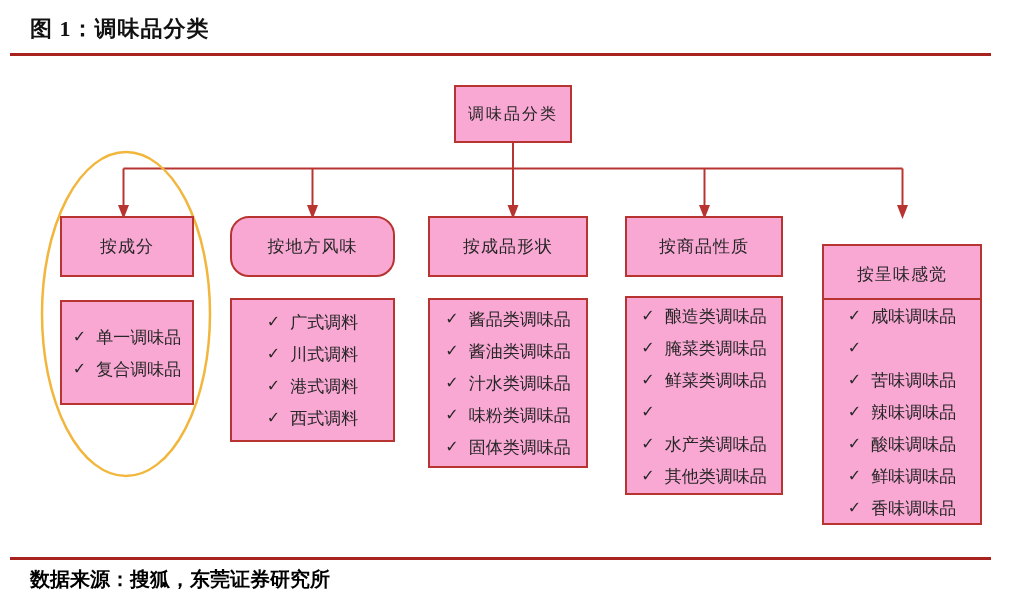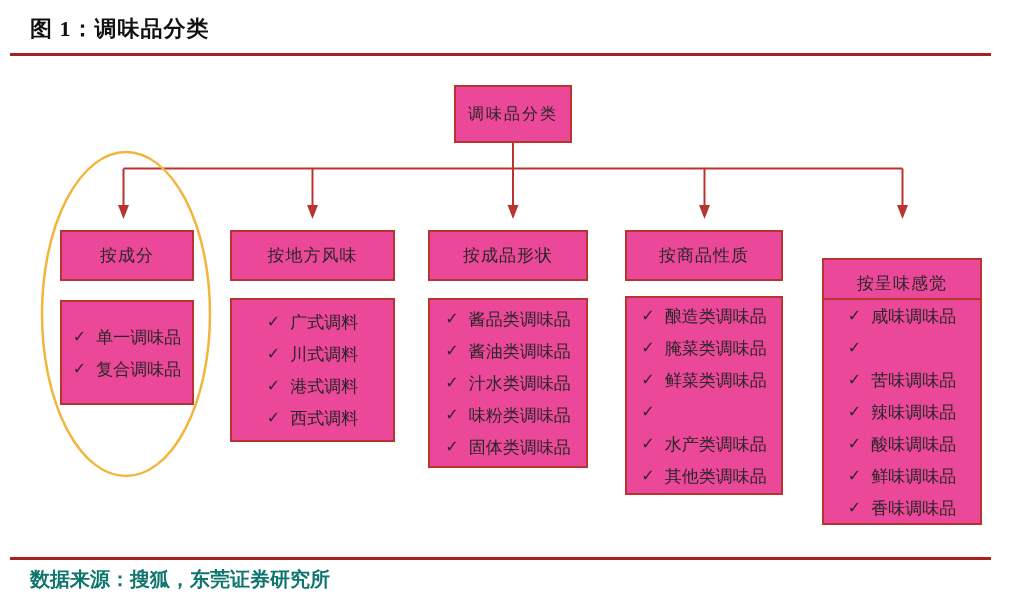--- a/index.html
+++ b/index.html
@@ -20,37 +20,37 @@
   .rule{position:absolute;left:10px;width:981px;height:3px;background:var(--rule);}
   .rule-top{top:53px;}
   .rule-bottom{top:557px;}
 
   .overlay{position:absolute;left:0;top:0;pointer-events:none;}
   .connector{stroke:var(--red);stroke-width:2;fill:none;}
   .arrowhead{fill:var(--red);stroke:none;}
   .ellipse{stroke:var(--gold);stroke-width:2.5;fill:none;}
 
   .box{
-    position:absolute;border:2px solid var(--red);background:#ec4899;
+    position:absolute;border:2px solid var(--red);background:#f9a8d4;
     display:flex;align-items:center;justify-content:center;
   }
   .root-node{
     left:454px;top:85px;width:118px;height:58px;
     font-size:16px;letter-spacing:2px;
   }
-  .header-box{font-size:17px;letter-spacing:1px;height:51px;top:230px;}
+  .header-box{font-size:17px;letter-spacing:1px;height:61px;top:216px;}
   .list-box{flex-direction:column;}
   .items{width:max-content;}
   .item{display:flex;align-items:center;line-height:32px;font-size:17px;white-space:nowrap;}
   .check{font-family:"DejaVu Sans",sans-serif;font-size:16px;margin-right:10px;}
 
   .source{
     position:absolute;left:30px;top:566px;
     font-family:"Liberation Sans","DejaVu Sans",sans-serif;
-    font-weight:700;font-size:20px;color:#0f766e;
+    font-weight:700;font-size:20px;color:#000000;
   }
 </style>
 </head>
 <body>
 
 <div class="title">图 1：调味品分类</div>
 <div class="rule rule-top"></div>
 
 <svg class="overlay" width="1010" height="610" viewBox="0 0 1010 610">
   <path class="connector" d="M513 143 V168"></path>
@@ -82,21 +82,21 @@
         </div>
         <div class="item">
           <span class="check">✓</span>
           <span>复合调味品</span>
         </div>
       </div>
     </div>
 </div>
 
 <div>
-  <div class="box header-box" style="left:230px;width:165px;">按地方风味</div>
+  <div class="box header-box" style="left:230px;width:165px;border-radius:19px;">按地方风味</div>
   <div class="box list-box" style="left:230px;width:165px;top:298px;height:144px;">
       <div class="items">
         <div class="item">
           <span class="check">✓</span>
           <span>广式调料</span>
         </div>
         <div class="item">
           <span class="check">✓</span>
           <span>川式调料</span>
         </div>

